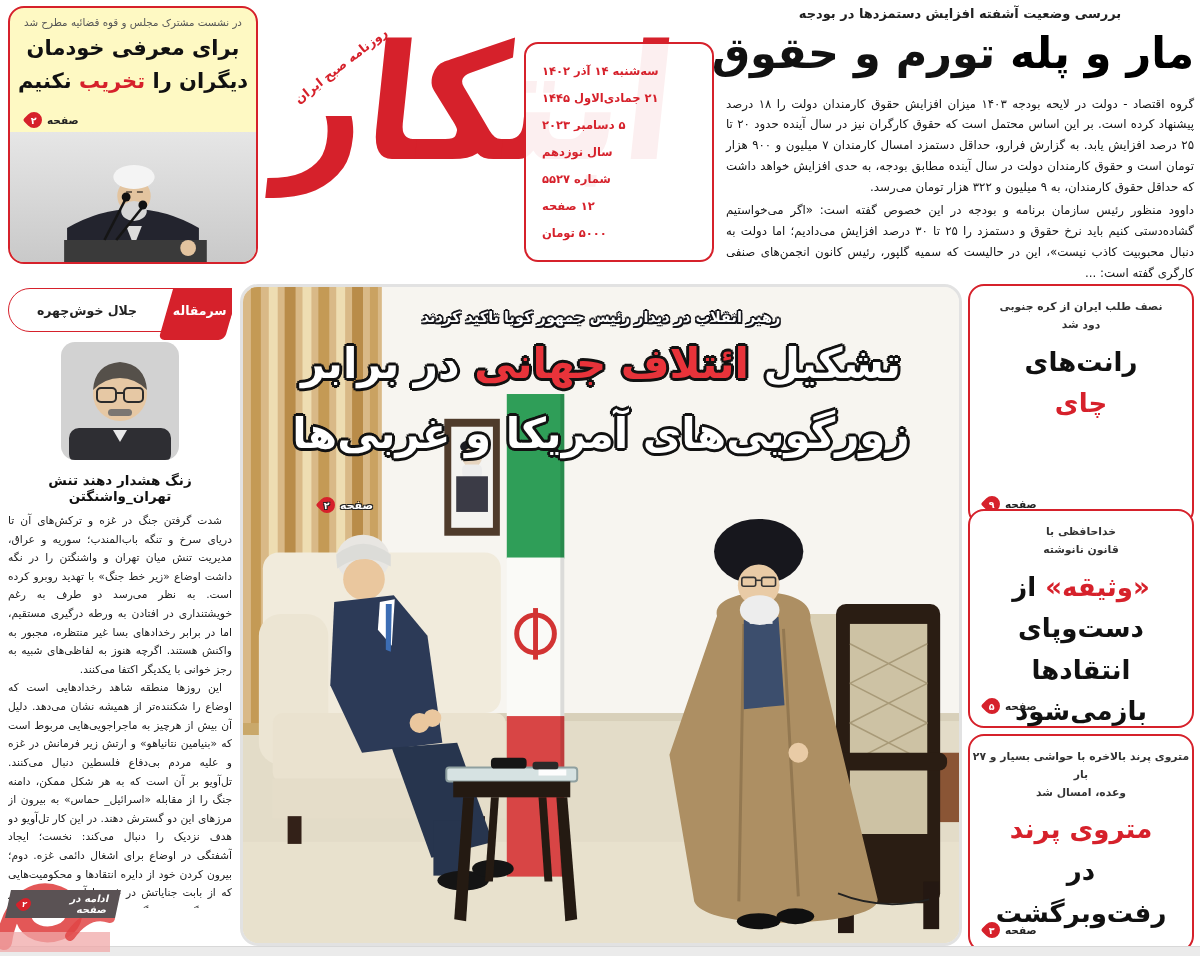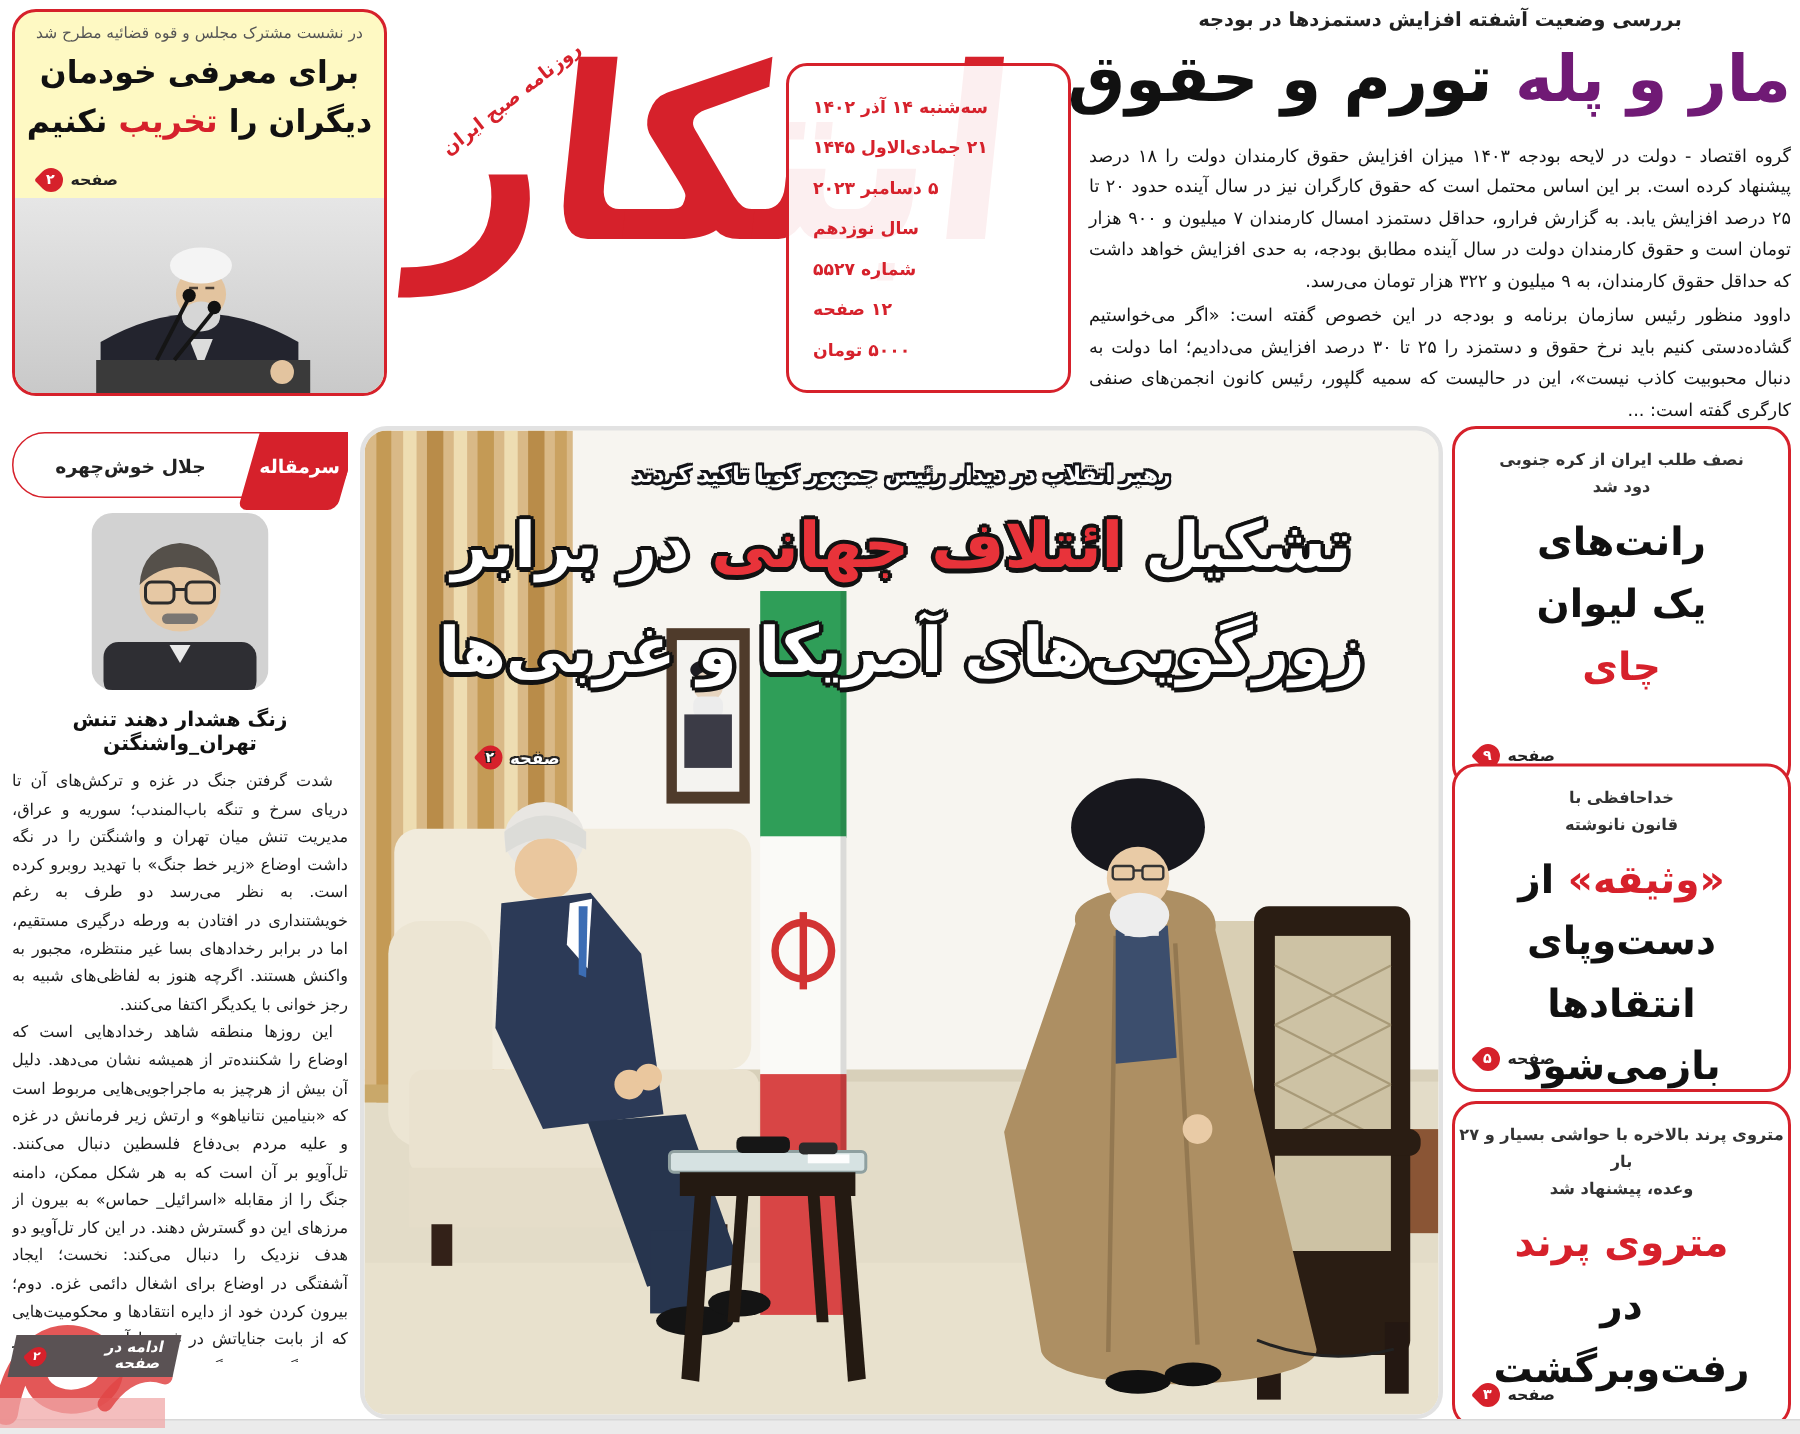--- a/index.html
+++ b/index.html
@@ -14,21 +14,21 @@
     color:#d6212b; transform:rotate(-38deg); white-space:nowrap; }
   .datebox { position:absolute; left:524px; top:42px; width:190px; height:220px;
     border:2px solid #d6212b; border-radius:14px; background:rgba(255,255,255,.93);
     padding:14px 16px; color:#d6212b; font-size:11.5px; font-weight:bold; text-align:left; line-height:2.35; }
   .datebox div { white-space:nowrap; }
 
   
   .lead { position:absolute; left:726px; top:6px; width:468px; height:272px; }
   .lead-kicker { text-align:center; font-size:13px; font-weight:bold; color:#222; }
   .lead-headline { text-align:center; font-size:43px; font-weight:bold; color:#111; line-height:1.5; letter-spacing:-1px; white-space:nowrap; }
-  .lead-headline .red { color:#701a75; }
+  .lead-headline .red { color:#000000; }
   .lead-body { margin-top:8px; font-size:11.8px; color:#141414; text-align:justify; line-height:1.78; }
   .lead-body p + p { margin-top:2px; }
   .more-row { margin-top:4px; display:flex; justify-content:flex-end; align-items:center; gap:5px;
     font-size:11px; font-weight:bold; color:#222; }
 
   
   .pbadge { width:16px; height:16px; background:#d6212b; border-radius:50% 50% 50% 2px;
     transform:rotate(45deg); display:inline-flex; align-items:center; justify-content:center; flex:0 0 auto; }
   .pbadge > span { transform:rotate(-45deg); color:#fff; font-size:9.5px; font-weight:bold; }
 
@@ -320,21 +320,20 @@
     </div>
   </div>
 
   <div class="rbox rbox1">
     <div class="rbox-kicker">
       <div>نصف طلب ایران از کره جنوبی</div>
       <div>دود شد</div>
     </div>
     <div class="rbox-headline">
       <div>رانت‌های</div>
-      <div>یک لیوان</div>
       <div class="red">چای</div>
     </div>
     <div class="rbox-pagerow">
       <span>صفحه</span>
       <span class="pbadge">
           <span>۹</span>
         </span>
     </div>
   </div>
 
@@ -352,21 +351,21 @@
       <span>صفحه</span>
       <span class="pbadge">
           <span>۵</span>
         </span>
     </div>
   </div>
 
   <div class="rbox rbox3">
     <div class="rbox-kicker">
       <div>متروی پرند بالاخره با حواشی بسیار و ۲۷ بار</div>
-      <div>وعده، پیشنهاد شد</div>
+      <div>وعده، امسال شد</div>
     </div>
     <div class="rbox-headline">
       <div class="red">متروی پرند</div>
       <div>در</div>
       <div>رفت‌وبرگشت</div>
     </div>
     <div class="rbox-pagerow">
       <span>صفحه</span>
       <span class="pbadge">
           <span>۳</span>

